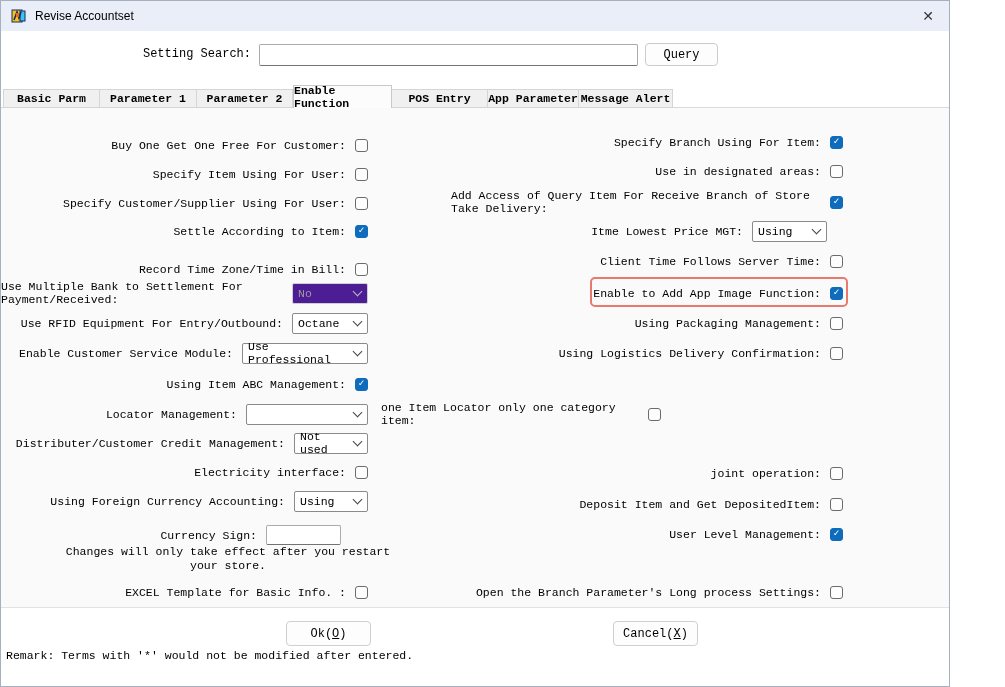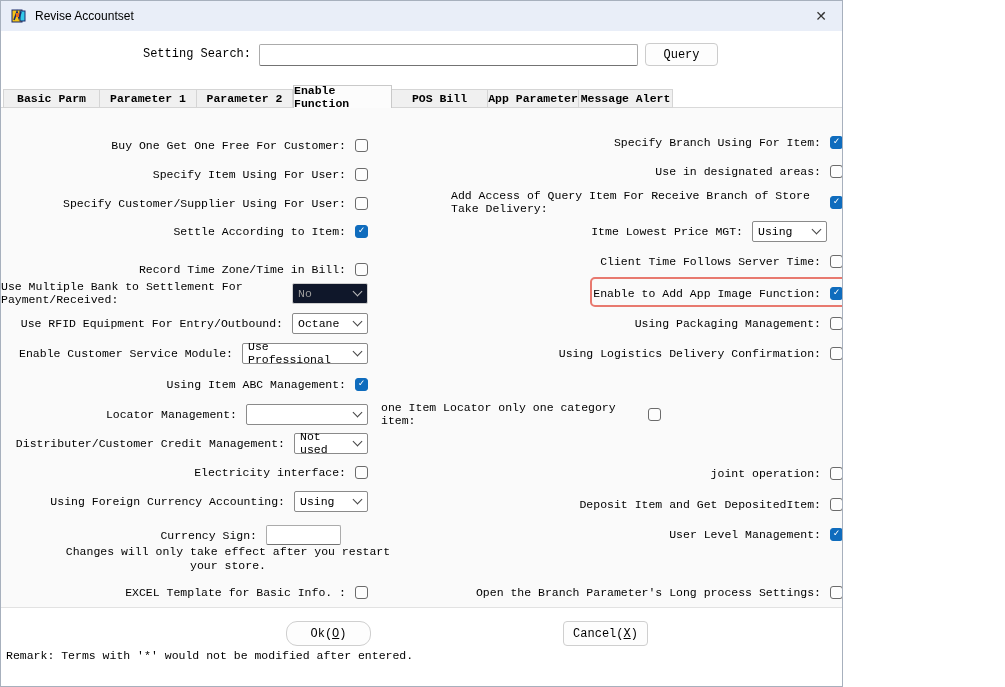--- a/index.html
+++ b/index.html
@@ -1,18 +1,18 @@
 <!DOCTYPE html>
 <html><head>
 <meta charset="utf-8">
 <style>
   * { margin:0; padding:0; box-sizing:border-box; }
   html,body { width:1005px; height:687px; }
   body { font-family:"Liberation Mono", monospace; font-size:11.5px; color:#000; background:#fff; }
-  .dialog { position:relative; width:843px; height:687px; background:#fff; border:1px solid #a7b0bd; overflow:hidden; }
+  .dialog { position:relative; width:950px; height:687px; background:#fff; border:1px solid #a7b0bd; overflow:hidden; }
 
   
   .titlebar { position:absolute; top:0; left:0; right:0; height:30px; background:#e9eef8; display:flex; align-items:center; padding-left:10px; font-family:"Liberation Sans", sans-serif; font-size:12px; }
   .app-icon { width:16px; height:16px; margin-right:8px; display:inline-block; }
   .close-btn { position:absolute; right:0; top:0; width:42px; height:30px; display:flex; align-items:center; justify-content:center; font-size:14px; color:#333; cursor:default; }
 
   
   .search-row { position:absolute; top:42px; left:0; right:0; height:24px; }
   .search-label { position:absolute; left:0; top:4px; width:250px; text-align:right; font-size:12px;padding-left:44px; }
   .search-input { position:absolute; left:258px; top:1px; width:379px; height:22px; background:#fff; border:1px solid #ababab; border-bottom:1px solid #737373; border-radius:2px; font-family:"Liberation Mono", monospace; font-size:12px; padding:0 4px; }
@@ -37,33 +37,33 @@
   .lbl { line-height:13px; }
   .lbl.narrow { max-width:370px; }
   .ctl { margin-left:9px; flex:none; }
 
   .cb { width:13px; height:13px; border:1px solid #6b6b6b; border-radius:3px; background:#fdfdfd; display:flex; align-items:center; justify-content:center; cursor:default; }
   .cb.checked { background:#0f6cbd; border-color:#0f6cbd; }
   .cb.checked::after { content:"✓"; color:#fff; font-size:10px; line-height:1; }
 
   .dd { height:21px; background:#fff; border:1px solid #8a8a8a; border-radius:2px; display:flex; align-items:center; justify-content:space-between; padding:0 4px 0 5px; font-size:11.5px; cursor:default; }
   .dd .chev { width:7px; height:7px; border-right:1.3px solid #444; border-bottom:1.3px solid #444; transform:rotate(45deg); margin:-3px 2px 0 6px; flex:none; }
-  .dd.disabled { border-color:#cfcfcf; background:#0f172a; color:#9b9b9b; }
+  .dd.disabled { border-color:#cfcfcf; background:#4c1d95; color:#9b9b9b; }
   .dd.disabled .chev { border-color:#bdbdbd; }
 
   .txt { height:20px; border:1px solid #ababab; border-bottom:1px solid #737373; border-radius:2px; background:#fff; font-family:"Liberation Mono", monospace; font-size:11.5px; padding:0 3px; }
 
   .note { position:absolute; left:58px; top:544px; width:338px; text-align:center; line-height:14px; z-index:2; }
 
   .hl-box { position:absolute; left:589px; top:276px; width:258px; height:30px; border:2px solid #e8796f; border-radius:5px; z-index:1; }
 
   
   .btn { position:absolute; height:25px; background:#fdfdfd; border:1px solid #cfcfcf; border-radius:4px; display:flex; align-items:center; justify-content:center; font-size:12px; cursor:default; }
-  .ok-btn { left:285px; top:620px; width:85px;border-radius:11px; }
-  .cancel-btn { left:562px; top:620px; width:85px; }
+  .ok-btn { left:285px; top:620px; width:85px; }
+  .cancel-btn { left:612px; top:620px; width:85px; }
   .u { text-decoration:underline; }
   .remark { position:absolute; left:5px; top:648px; font-size:11.5px; z-index:2; }
 </style>
 </head>
 <body>
 
 <div class="dialog">
 
   <div class="titlebar">
     <span class="app-icon">
@@ -82,21 +82,21 @@
     <span class="search-label">Setting Search:</span>
     <input class="search-input" value="" style="">
     <span class="query-btn">Query</span>
   </div>
 
   <div class="tabstrip">
     <span class="tab" style="width:97px">Basic Parm</span>
     <span class="tab" style="width:97px">Parameter 1</span>
     <span class="tab" style="width:96px">Parameter 2</span>
     <span class="tab active" style="width:99px">Enable Function</span>
-    <span class="tab" style="width:96px">POS Bill</span>
+    <span class="tab" style="width:96px">POS Entry</span>
     <span class="tab" style="width:91px">App Parameter</span>
     <span class="tab" style="width:94px">Message Alert</span>
   </div>
 
   <div class="content"></div>
   <div class="scroll-track">
     <div class="scroll-thumb"></div>
   </div>
 
   <div class="hl-box"></div>

